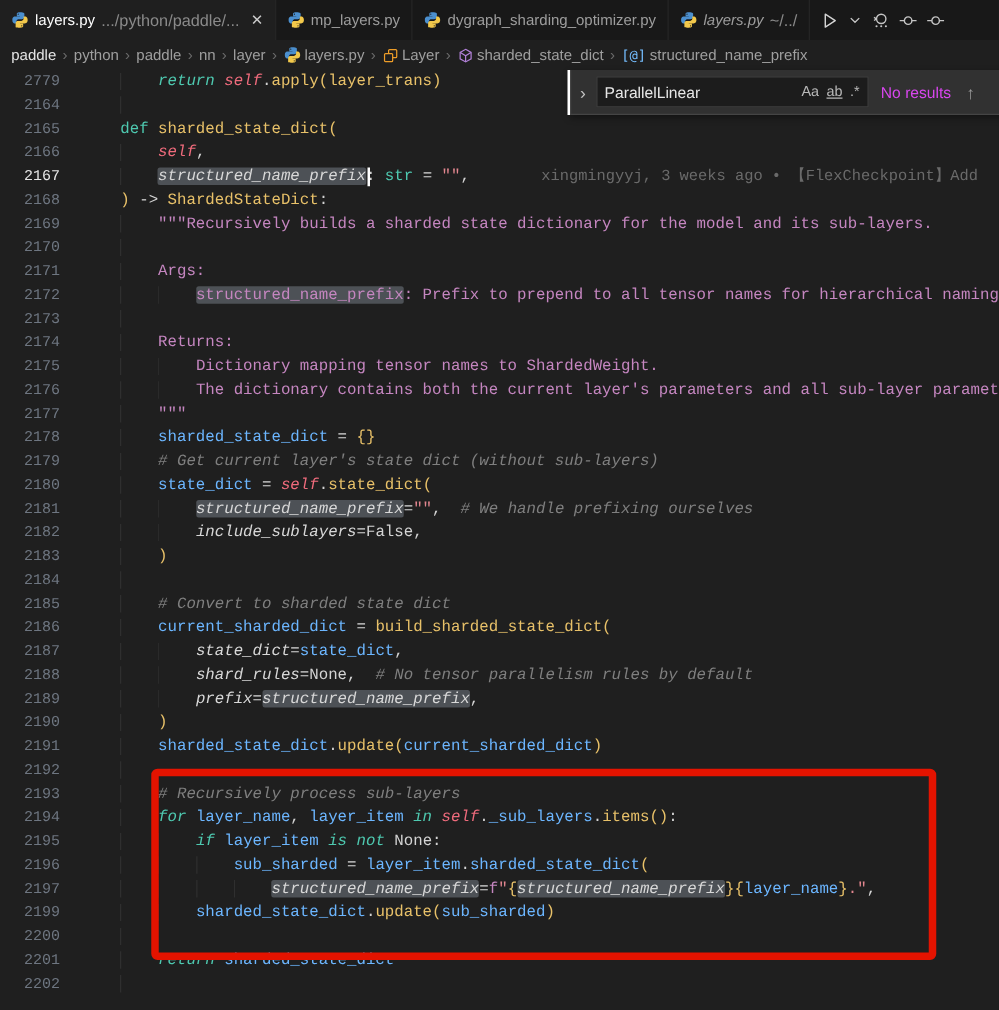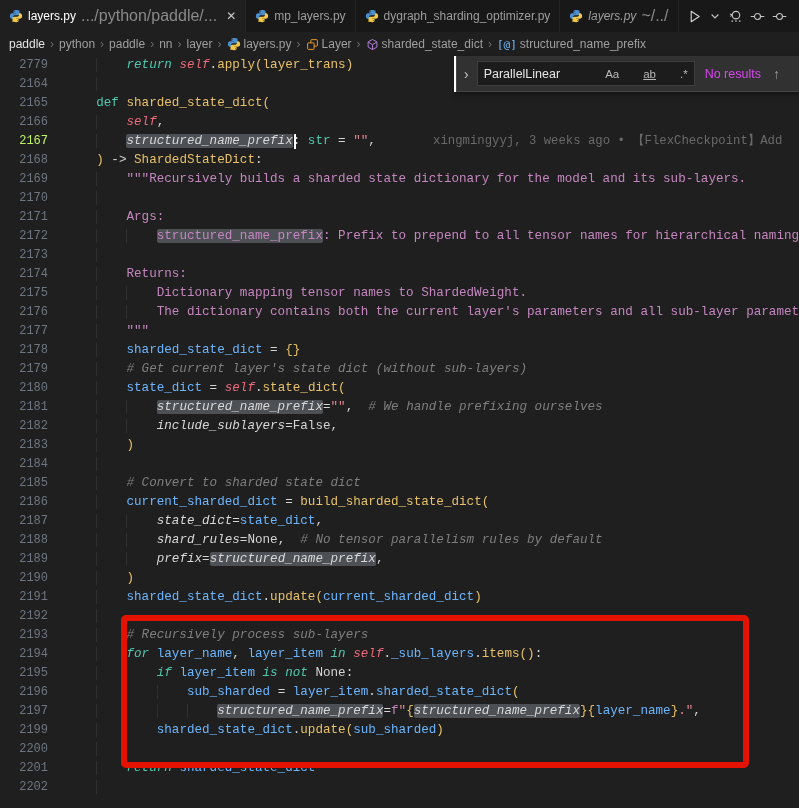--- a/index.html
+++ b/index.html
@@ -3,37 +3,37 @@
 <meta charset="utf-8">
 <style>
   * { margin:0; padding:0; box-sizing:border-box; }
   html,body { width:799px; height:808px; overflow:hidden; background:#1f1f1f;
               font-family:"Liberation Sans", sans-serif; }
   
   .tabbar { height:32px; background:#181818; display:flex; align-items:stretch; }
   .tab { display:flex; align-items:center; gap:5px; padding:0 9px;
          border-right:1px solid #242424; color:#9d9d9d; font-size:12px; cursor:pointer; white-space:nowrap; }
   .tab.active { background:#1f1f1f; color:#ffffff; }
-  .tab .desc { font-size:16px; color:#8a8a8a;text-align:center; }
+  .tab .desc { font-size:13px; color:#8a8a8a;text-align:center; }
   .tab.preview .title { font-style:italic; }
   .tab .close { font-size:12px; color:#cccccc; margin-left:4px; }
   .actions { display:flex; align-items:center; gap:7px; padding-left:8px; }
   .actions .act { display:flex; align-items:center; color:#c5c5c5; cursor:pointer; }
   
   .breadcrumbs { height:24px; background:#1f1f1f; display:flex; align-items:center;
                  padding-left:9px; font-size:12px; color:#9f9f9f; white-space:nowrap; }
   .crumb { display:flex; align-items:center; gap:3px; cursor:pointer; }
   .crumb.first { color:#e4e4e4; }
   .crumb-sep { color:#6a6a6a; margin:0 5px; font-size:12px; }
   
   .editor { position:relative; height:752px; background:#1f1f1f;
             font-family:Liberation Mono, monospace; font-size:12.6px; }
   .row { height:19px; line-height:19px; white-space:pre; position:relative; }
   .ln { display:inline-block; width:48px; text-align:right; color:#6e7681; font-size:12px; }
-  .row.active .ln { color:#bef264; }
+  .row.active .ln { color:#e5e5e5; }
   .code { padding-left:18px; }
   .d   { color:#d4d4d4; }
   .kw  { color:#4ec9b0; font-style:italic; }
   .kd  { color:#4ec9b0; }
   .fn  { color:#e8c169; }
   .v   { color:#6cb6ff; }
   .s   { color:#e2868f; }
   .sf  { color:#ef6b7c; font-style:italic; }
   .doc { color:#c586c0; }
   .c   { color:#7f7f7f; font-style:italic; }
@@ -236,21 +236,21 @@
     <div class="row"><span class="ln">2200</span><span class="code"><span>    </span><span class="ig">    </span></span></div>
     <div class="row"><span class="ln">2201</span><span class="code"><span>    </span><span class="ig">    </span><span class="kw">return </span><span class="v">sharded_state_dict</span></span></div>
     <div class="row"><span class="ln">2202</span><span class="code"><span>    </span><span class="ig">    </span></span></div>
   </div>
 
 <div class="find-sash"></div>
 <div class="find">
   <span class="chev">›</span>
   <div class="find-input">
     <span class="query">ParallelLinear</span>
-    <span id="find-toggles" style="display:flex;gap:24px;">
+    <span id="find-toggles" style="display:flex;gap:6px;">
         <span class="toggle">Aa</span>
         <span class="toggle u">ab</span>
         <span class="toggle">.*</span>
       </span>
   </div>
   <span class="status">No results</span>
   <span class="arrow-up">↑</span>
 </div>
 
 <div class="redbox"></div>

